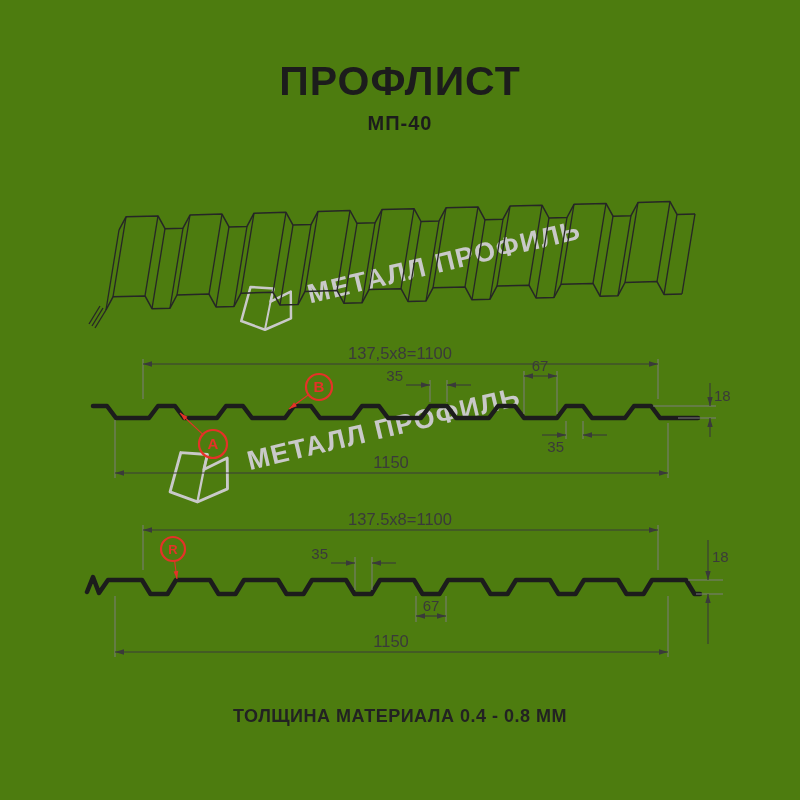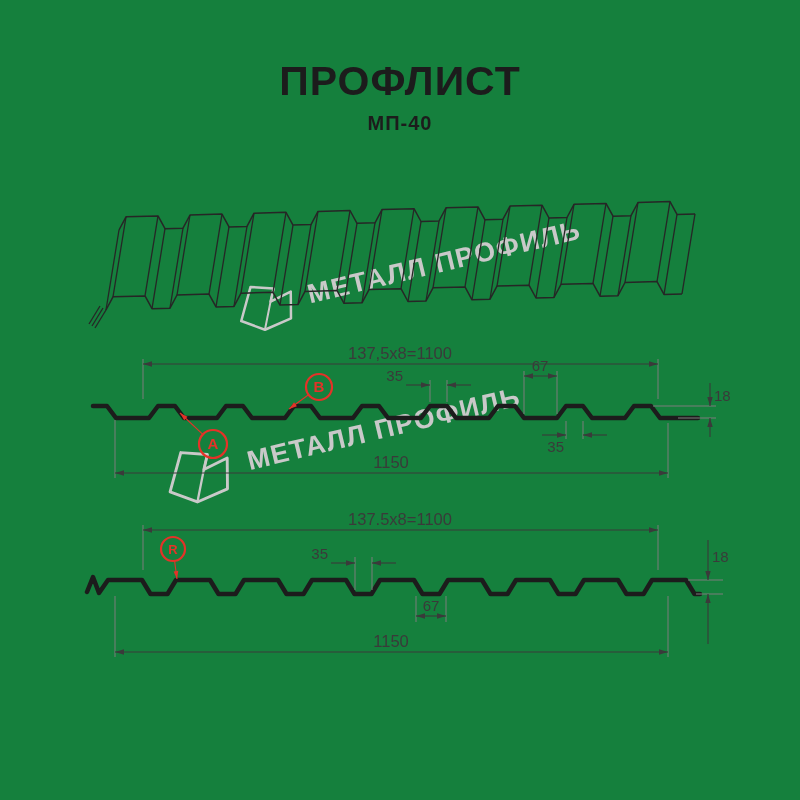--- a/index.html
+++ b/index.html
@@ -1,16 +1,16 @@
 <!DOCTYPE html>
 <html><head>
 <meta charset="utf-8">
 <style>
   html,body{margin:0;padding:0;background:#fff;}
-  #page{position:relative;width:800px;height:800px;background:#15803d;overflow:hidden;
+  #page{position:relative;width:800px;height:800px;background:#4d7c0f;overflow:hidden;
         font-family:"Liberation Sans",sans-serif;}
   .title{position:absolute;left:0;top:58px;width:100%;text-align:center;
          font-size:41px;font-weight:bold;letter-spacing:1px;color:#1c1c1c;}
   .subtitle{position:absolute;left:0;top:112px;width:100%;text-align:center;
          font-size:20px;font-weight:600;letter-spacing:1px;color:#1c1c1c;}
   .footer-note{position:absolute;left:0;top:706px;width:100%;text-align:center;
          font-size:18px;font-weight:600;letter-spacing:0.5px;color:#222;}
   .wm{position:absolute;display:flex;align-items:center;gap:10px;white-space:nowrap;
       color:#c9c9c9;font-weight:bold;font-size:27px;letter-spacing:1.5px;
       transform-origin:left center;transform:rotate(-13.5deg);z-index:1;}
@@ -171,13 +171,14 @@
       <line x1="37" y1="140" x2="590" y2="140" stroke="#3a3a3a" stroke-width="1.1"></line>
       <polygon points="37,140 46,137.3 46,142.7" fill="#3a3a3a"></polygon>
       <polygon points="590,140 581,142.7 581,137.3" fill="#3a3a3a"></polygon>
       <text x="313" y="135" text-anchor="middle" font-size="16.5" fill="#3a3a3a">1150</text>
       <circle cx="95" cy="37" r="12" fill="none" stroke="#e53228" stroke-width="2.2"></circle>
       <text x="95" y="41.68" text-anchor="middle" font-size="13" fill="#e53228" font-weight="600">R</text>
       <line x1="96.58596464109222" y1="48.894734808191615" x2="99" y2="67" stroke="#e53228" stroke-width="1.1"></line>
       <polygon points="99,67 95.56374327763353,59.38736972275736 100.32163720091017,58.752983866320484" fill="#e53228"></polygon>
     </svg>
 
+  <div class="footer-note">ТОЛЩИНА МАТЕРИАЛА 0.4 - 0.8 ММ</div>
 </div>
 
 </body></html>

